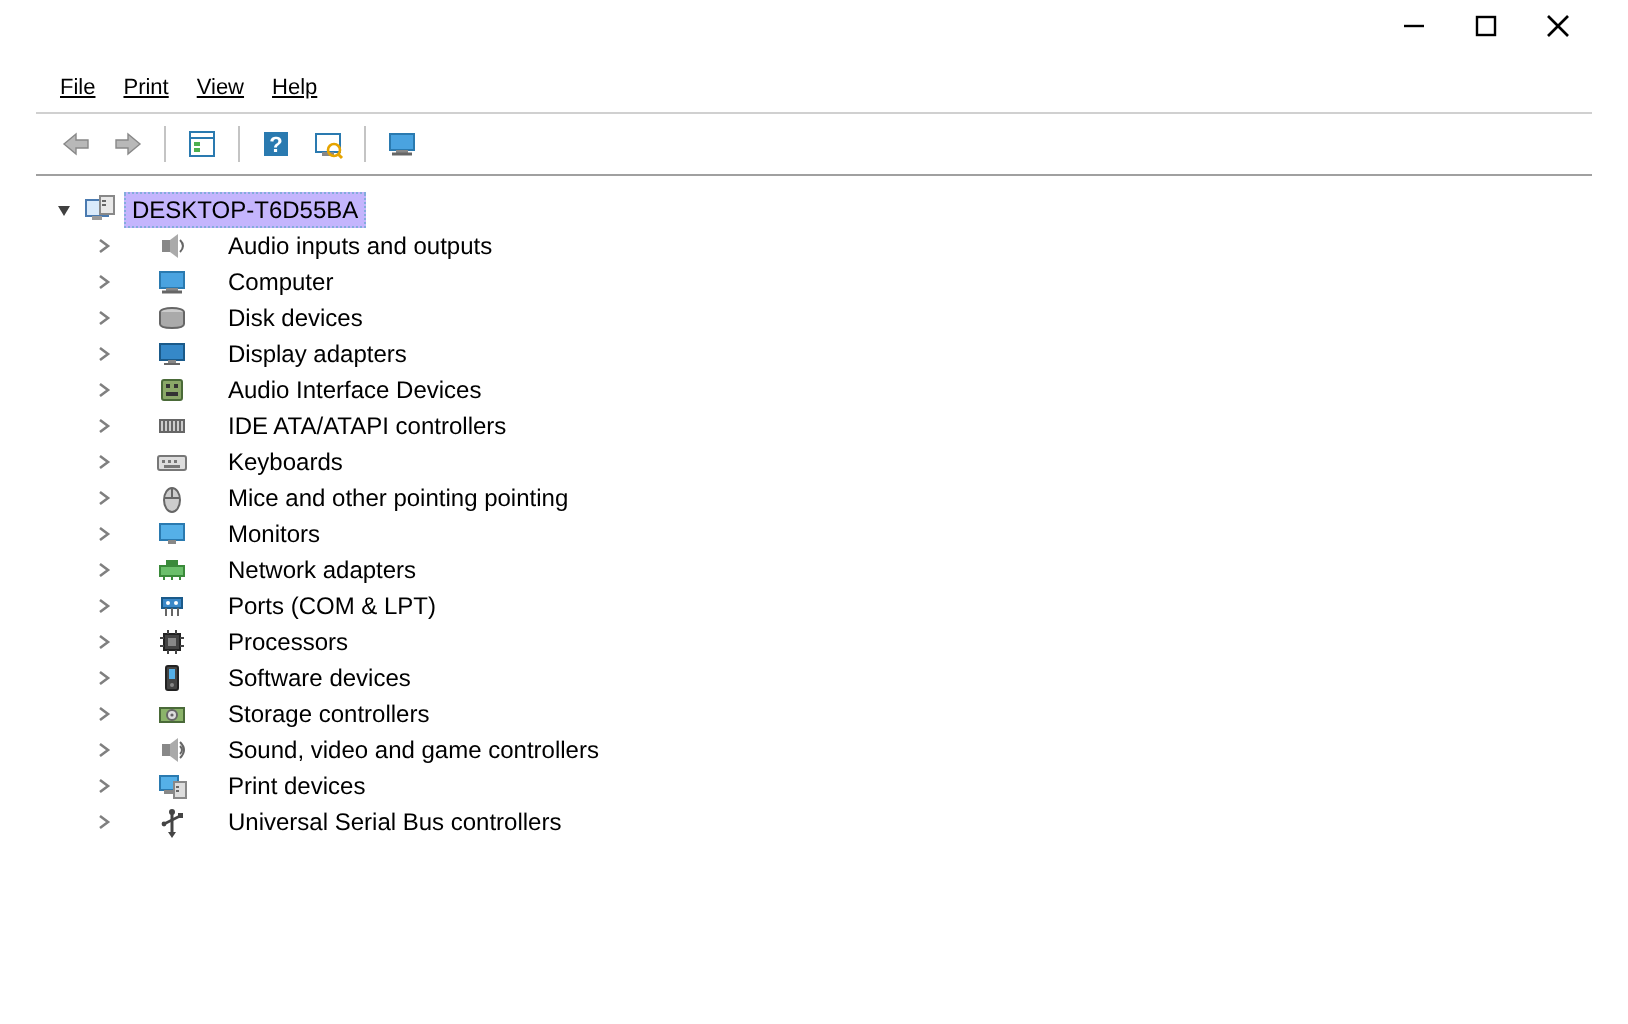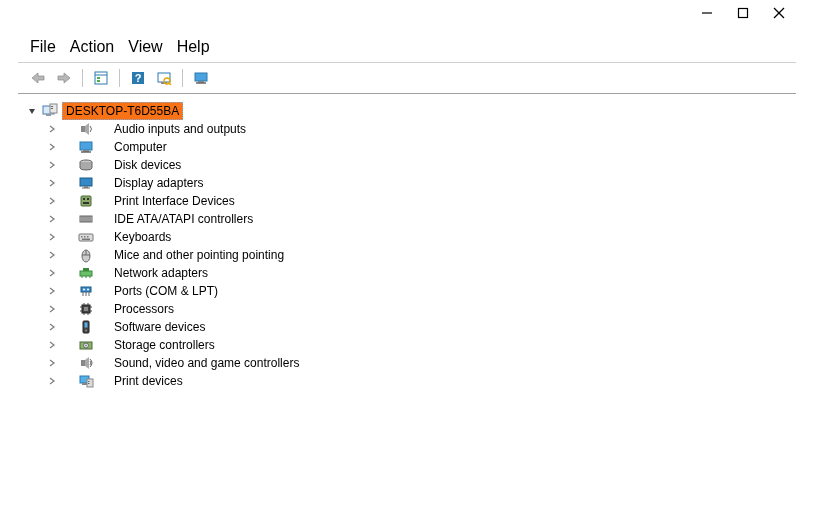--- a/index.html
+++ b/index.html
@@ -33,21 +33,22 @@
       cursor: pointer;
     }
     .menubar {
       display: flex;
       padding: 4px 0 2px 28px;
       gap: 2px;
     }
     .menu-item {
       padding: 2px 10px 2px 2px;
       cursor: pointer;
-      font-size: 16px;
+      font-size: 11px;
+      text-decoration: underline;
     }
     .toolbar-sep {
       border-top: 1px solid #d0d0d0;
       margin: 2px 18px 0 18px;
     }
     .toolbar {
       display: flex;
       align-items: center;
       padding: 4px 0 4px 26px;
       gap: 2px;
@@ -87,21 +88,21 @@
       align-items: center;
       justify-content: center;
       margin-right: 4px;
     }
     .root-icon {
       width: 16px;
       height: 16px;
       margin-right: 4px;
     }
     .root-label {
-      background: #f97316;
+      background: #c4b5fd;
       padding: 1px 3px;
       border: 1px dotted #84acdd;
     }
     .tree-children {
       padding-left: 20px;
     }
     .tree-item {
       display: flex;
       align-items: center;
       height: 18px;
@@ -148,21 +149,21 @@
       <svg width="12" height="12">
           <line x1="1" y1="1" x2="11" y2="11" stroke="#000" stroke-width="1.3"></line>
           <line x1="11" y1="1" x2="1" y2="11" stroke="#000" stroke-width="1.3"></line>
         </svg>
     </div>
   </div>
 </div>
 
 <div class="menubar">
   <div class="menu-item">File</div>
-  <div class="menu-item">Action</div>
+  <div class="menu-item">Print</div>
   <div class="menu-item">View</div>
   <div class="menu-item">Help</div>
 </div>
 
 <div class="toolbar-sep"></div>
 
 <div class="toolbar">
   <div class="tool-btn" title="Back">
     <svg width="16" height="14">
         <path d="M8 2 L2 7 L8 12 L8 9 L14 9 L14 5 L8 5 Z" fill="#b8b8b8" stroke="#888" stroke-width="0.7"></path>
@@ -284,21 +285,21 @@
         <span class="chevron">
           <svg width="8" height="8">
             <path d="M2 1 L6 4 L2 7" fill="none" stroke="#808080" stroke-width="1.3"></path>
           </svg>
         </span>
         <span class="dev-icon">
           <svg width="16" height="16">
             <use href="#ico-hid"></use>
           </svg>
         </span>
-        <span class="dev-label">Print Interface Devices</span>
+        <span class="dev-label">Audio Interface Devices</span>
       </div>
       <div class="tree-item">
         <span class="chevron">
           <svg width="8" height="8">
             <path d="M2 1 L6 4 L2 7" fill="none" stroke="#808080" stroke-width="1.3"></path>
           </svg>
         </span>
         <span class="dev-icon">
           <svg width="16" height="16">
             <use href="#ico-ide"></use>
@@ -333,20 +334,33 @@
         <span class="dev-label">Mice and other pointing pointing</span>
       </div>
       <div class="tree-item">
         <span class="chevron">
           <svg width="8" height="8">
             <path d="M2 1 L6 4 L2 7" fill="none" stroke="#808080" stroke-width="1.3"></path>
           </svg>
         </span>
         <span class="dev-icon">
           <svg width="16" height="16">
+            <use href="#ico-monitor"></use>
+          </svg>
+        </span>
+        <span class="dev-label">Monitors</span>
+      </div>
+      <div class="tree-item">
+        <span class="chevron">
+          <svg width="8" height="8">
+            <path d="M2 1 L6 4 L2 7" fill="none" stroke="#808080" stroke-width="1.3"></path>
+          </svg>
+        </span>
+        <span class="dev-icon">
+          <svg width="16" height="16">
             <use href="#ico-network"></use>
           </svg>
         </span>
         <span class="dev-label">Network adapters</span>
       </div>
       <div class="tree-item">
         <span class="chevron">
           <svg width="8" height="8">
             <path d="M2 1 L6 4 L2 7" fill="none" stroke="#808080" stroke-width="1.3"></path>
           </svg>
@@ -415,20 +429,33 @@
           <svg width="8" height="8">
             <path d="M2 1 L6 4 L2 7" fill="none" stroke="#808080" stroke-width="1.3"></path>
           </svg>
         </span>
         <span class="dev-icon">
           <svg width="16" height="16">
             <use href="#ico-system"></use>
           </svg>
         </span>
         <span class="dev-label">Print devices</span>
+      </div>
+      <div class="tree-item">
+        <span class="chevron">
+          <svg width="8" height="8">
+            <path d="M2 1 L6 4 L2 7" fill="none" stroke="#808080" stroke-width="1.3"></path>
+          </svg>
+        </span>
+        <span class="dev-icon">
+          <svg width="16" height="16">
+            <use href="#ico-usb"></use>
+          </svg>
+        </span>
+        <span class="dev-label">Universal Serial Bus controllers</span>
       </div>
     </div>
 </div>
 
 <svg width="0" height="0" style="position:absolute">
   <defs>
     <g id="ico-audio">
         <rect x="3" y="5" width="4" height="6" fill="#888"></rect>
         <path d="M7 5 L11 2 L11 14 L7 11 Z" fill="#aaa"></path>
         <path d="M12 5 Q15 8 12 11" fill="none" stroke="#666" stroke-width="1"></path>

